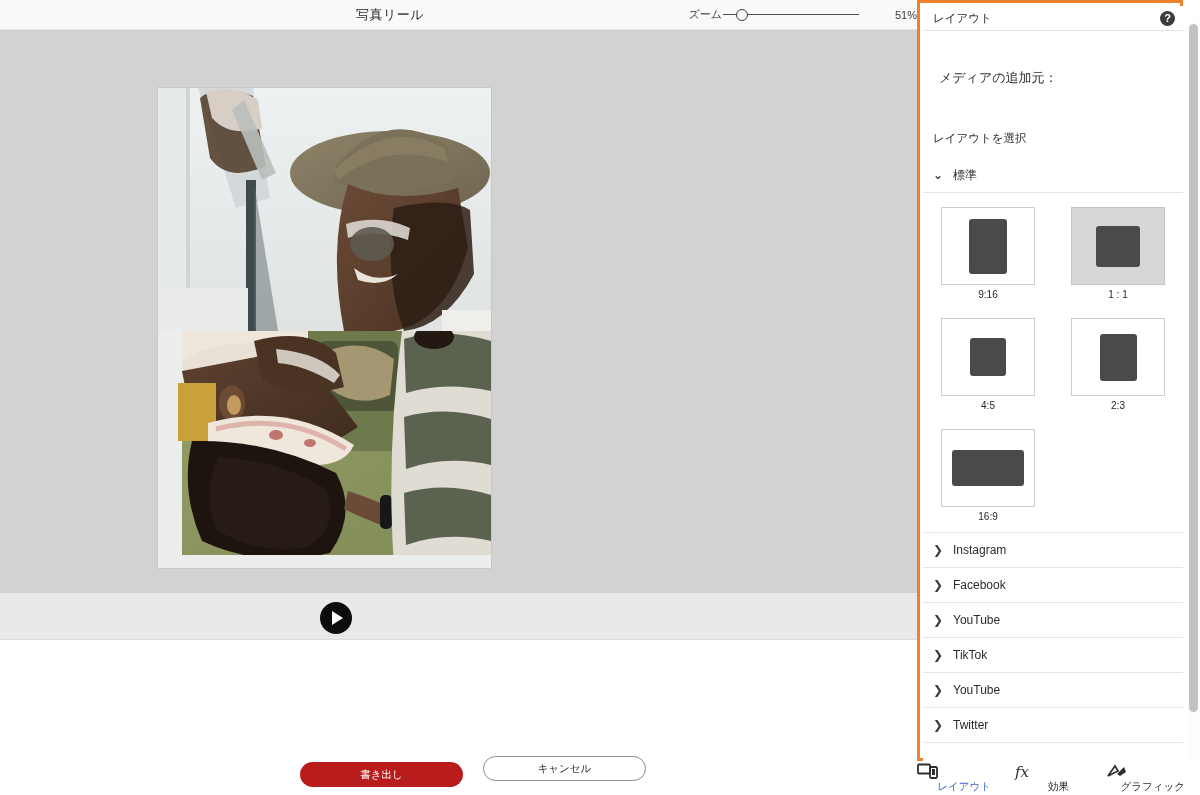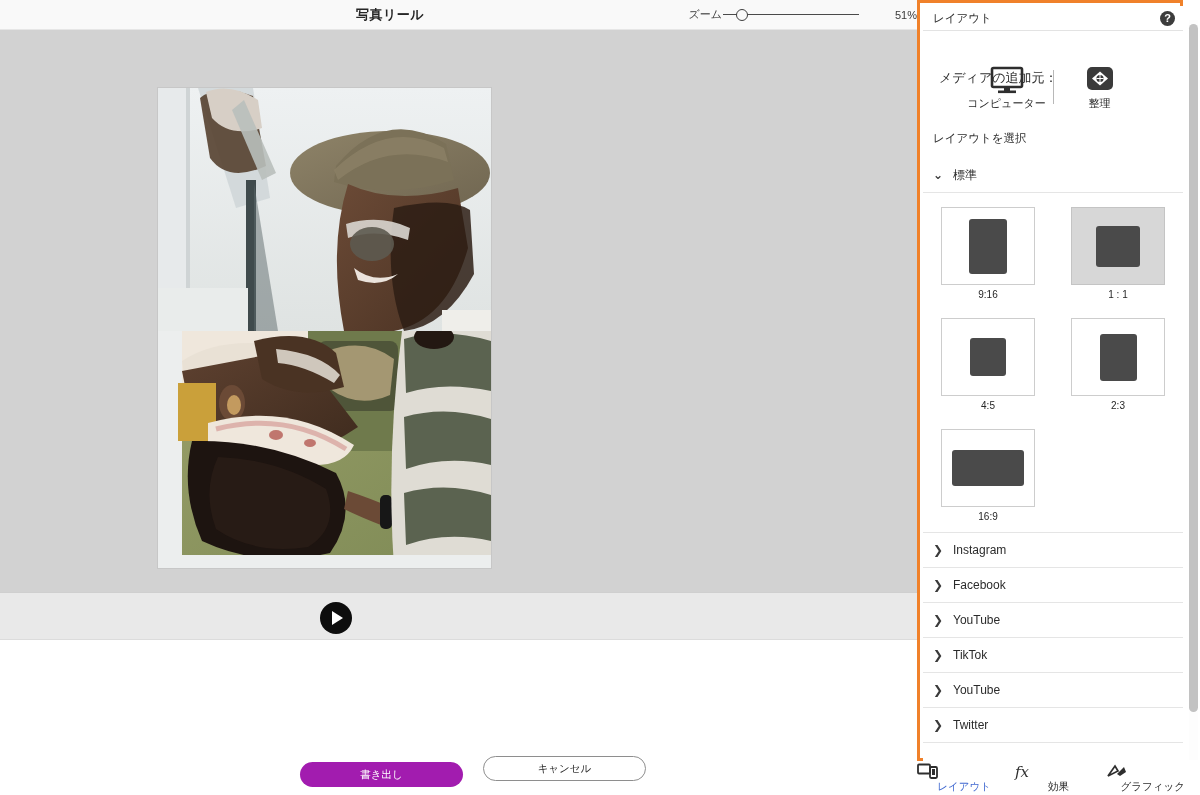--- a/index.html
+++ b/index.html
@@ -18,21 +18,21 @@
     background: #ffffff;
   }
   #topbar {
     position: absolute; left: 0; top: 0; width: 917px; height: 30px;
     background: #f9f9f9;
     border-bottom: 1px solid #e6e6e6;
   }
   #doc-title {
     position: absolute; left: 0; top: 0; width: 780px; height: 29px;
     line-height: 29px; text-align: center;
-    font-size: 13px; font-weight: bold; color: #262626;
+    font-size: 13px; font-weight: normal; color: #262626;
     letter-spacing: .5px;
   }
   #zoom-group {
     position: absolute; right: 22px; top: 0; height: 29px;
     display: flex; align-items: center; gap: 1px;
   }
   #zoom-label { font-size: 11px; color: #3a3a3a; }
   #zoom-slider {
     position: relative; width: 136px; height: 12px;
   }
@@ -86,21 +86,21 @@
     border-bottom: 7px solid transparent;
   }
 
   #action-bar {
     position: absolute; left: 0; top: 640px; width: 917px; height: 155px;
     background: #ffffff;
   }
   #btn-export {
     position: absolute; left: 300px; top: 122px;
     width: 163px; height: 25px; border-radius: 13px;
-    background: #a21caf; color: #ffffff;
+    background: #b91c1c; color: #ffffff;
     font-size: 10.5px; line-height: 25px;
     border: none; cursor: pointer;
     font-family: "Liberation Sans", sans-serif;
   }
   #btn-cancel {
     position: absolute; left: 483px; top: 116px;
     width: 163px; height: 25px; border-radius: 13px;
     background: #ffffff; color: #2b2b2b;
     font-size: 10.5px; text-align: center; line-height: 23px;
     border: 1px solid #8e8e8e; cursor: pointer;
@@ -338,42 +338,20 @@
     <div id="panel-outline">
       <div id="panel-scroll-region">
 
         <div id="panel-header">
           <span id="panel-title">レイアウト</span>
           <span id="help-icon">?</span>
         </div>
 
         <span id="media-source-label">メディアの追加元：</span>
 
-        <div id="source-buttons">
-          <div class="source-btn">
-            <svg id="monitor-icon" width="34" height="28" viewBox="0 0 34 28">
-              <rect x="2" y="2" width="30" height="19" rx="1.5" fill="none" stroke="#2e2e2e" stroke-width="2.6"></rect>
-              <rect x="14" y="21" width="6" height="4" fill="#2e2e2e"></rect>
-              <rect x="8" y="24.5" width="18" height="2.6" fill="#2e2e2e"></rect>
-            </svg>
-            <span class="src-label">コンピューター</span>
-          </div>
-
-          <div id="source-divider"></div>
-
-          <div class="source-btn">
-            <svg id="organizer-icon" width="30" height="28" viewBox="0 0 30 28">
-              <rect x="2" y="1" width="26" height="23" rx="5" fill="#3a3a3a"></rect>
-              <path d="M7 12.5 L15 5.5 L23 12.5 L15 19.5 Z" fill="#ffffff"></path>
-              <circle cx="15" cy="12.5" r="3.6" fill="#3a3a3a"></circle>
-              <path d="M11.4 12.5 H18.6 M15 8.9 V16.1" stroke="#ffffff" stroke-width="1"></path>
-            </svg>
-            <span class="src-label">整理</span>
-          </div>
-        </div>
 
         <span id="choose-layout-label">レイアウトを選択</span>
 
         <div id="sections">
 
           <div class="section-head">
             <span class="chev down">⌄</span>
             <span class="section-label">標準</span>
           </div>
 

